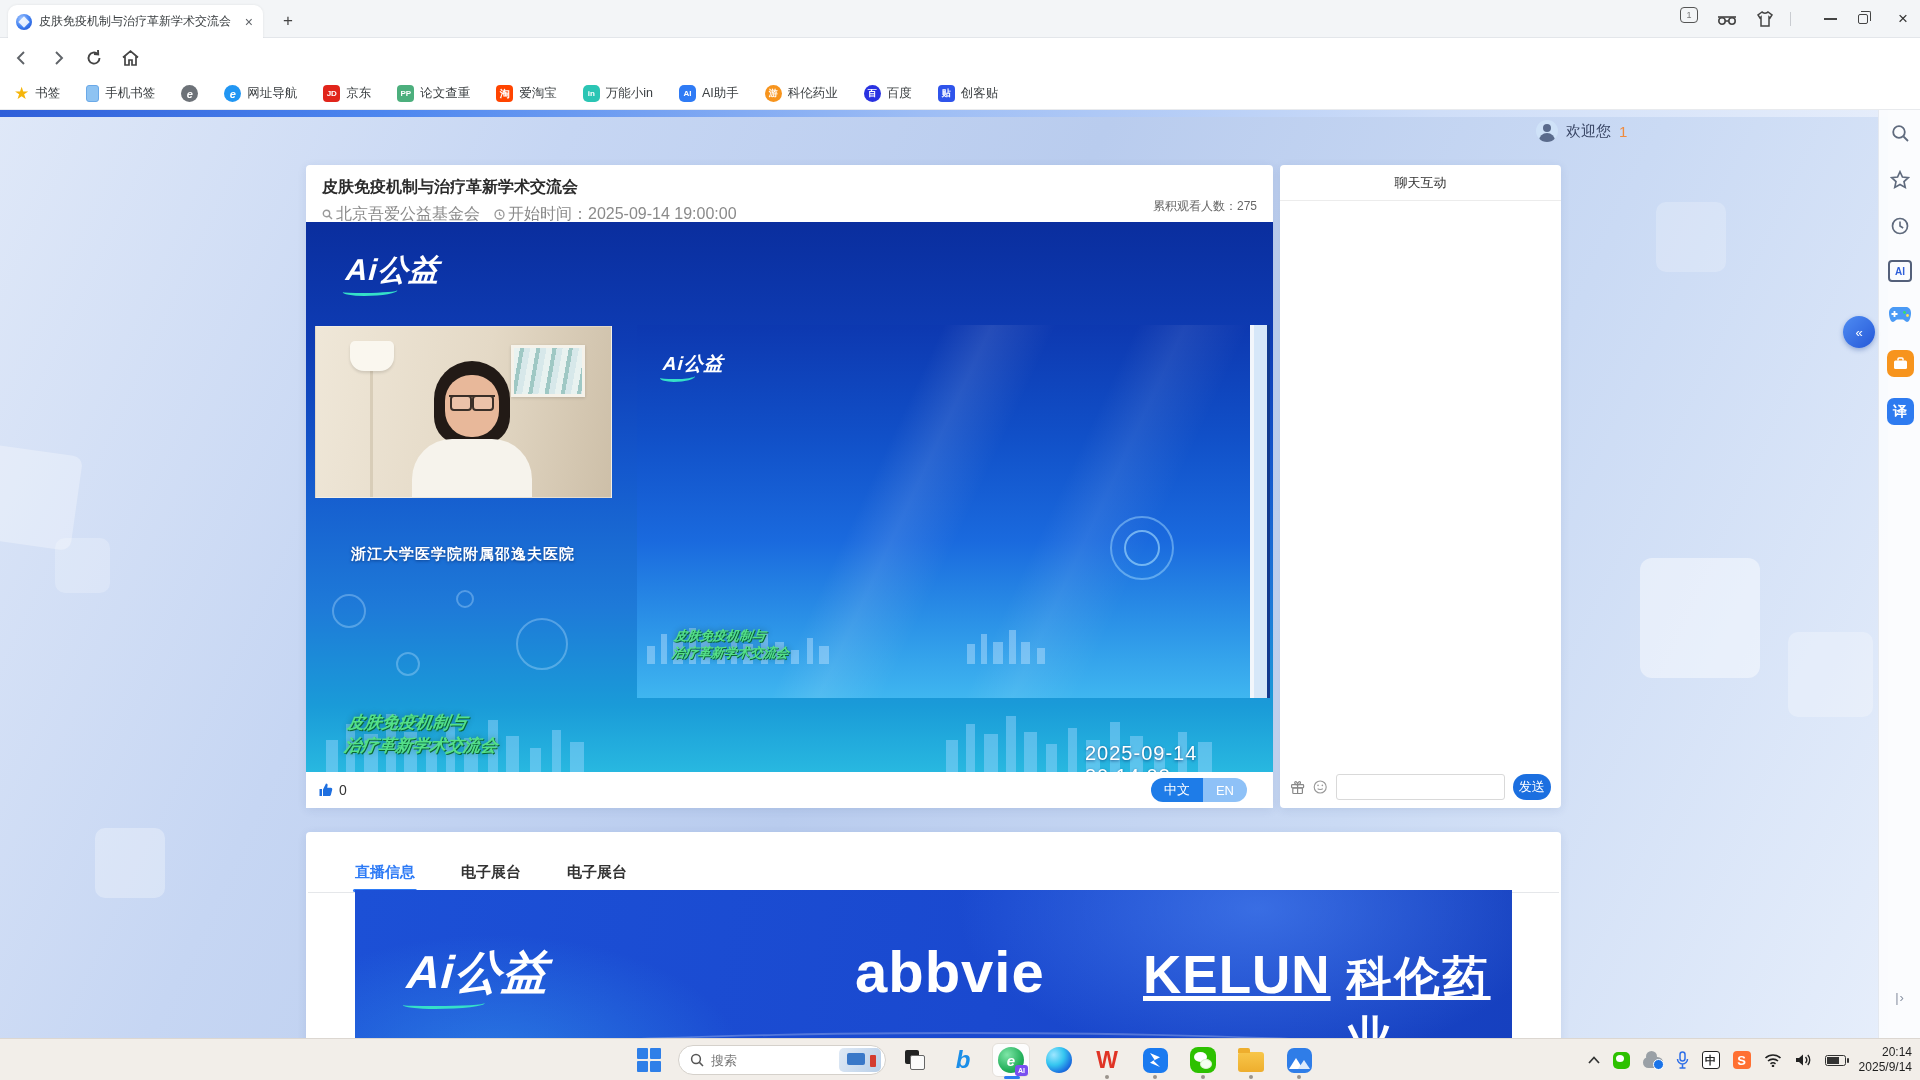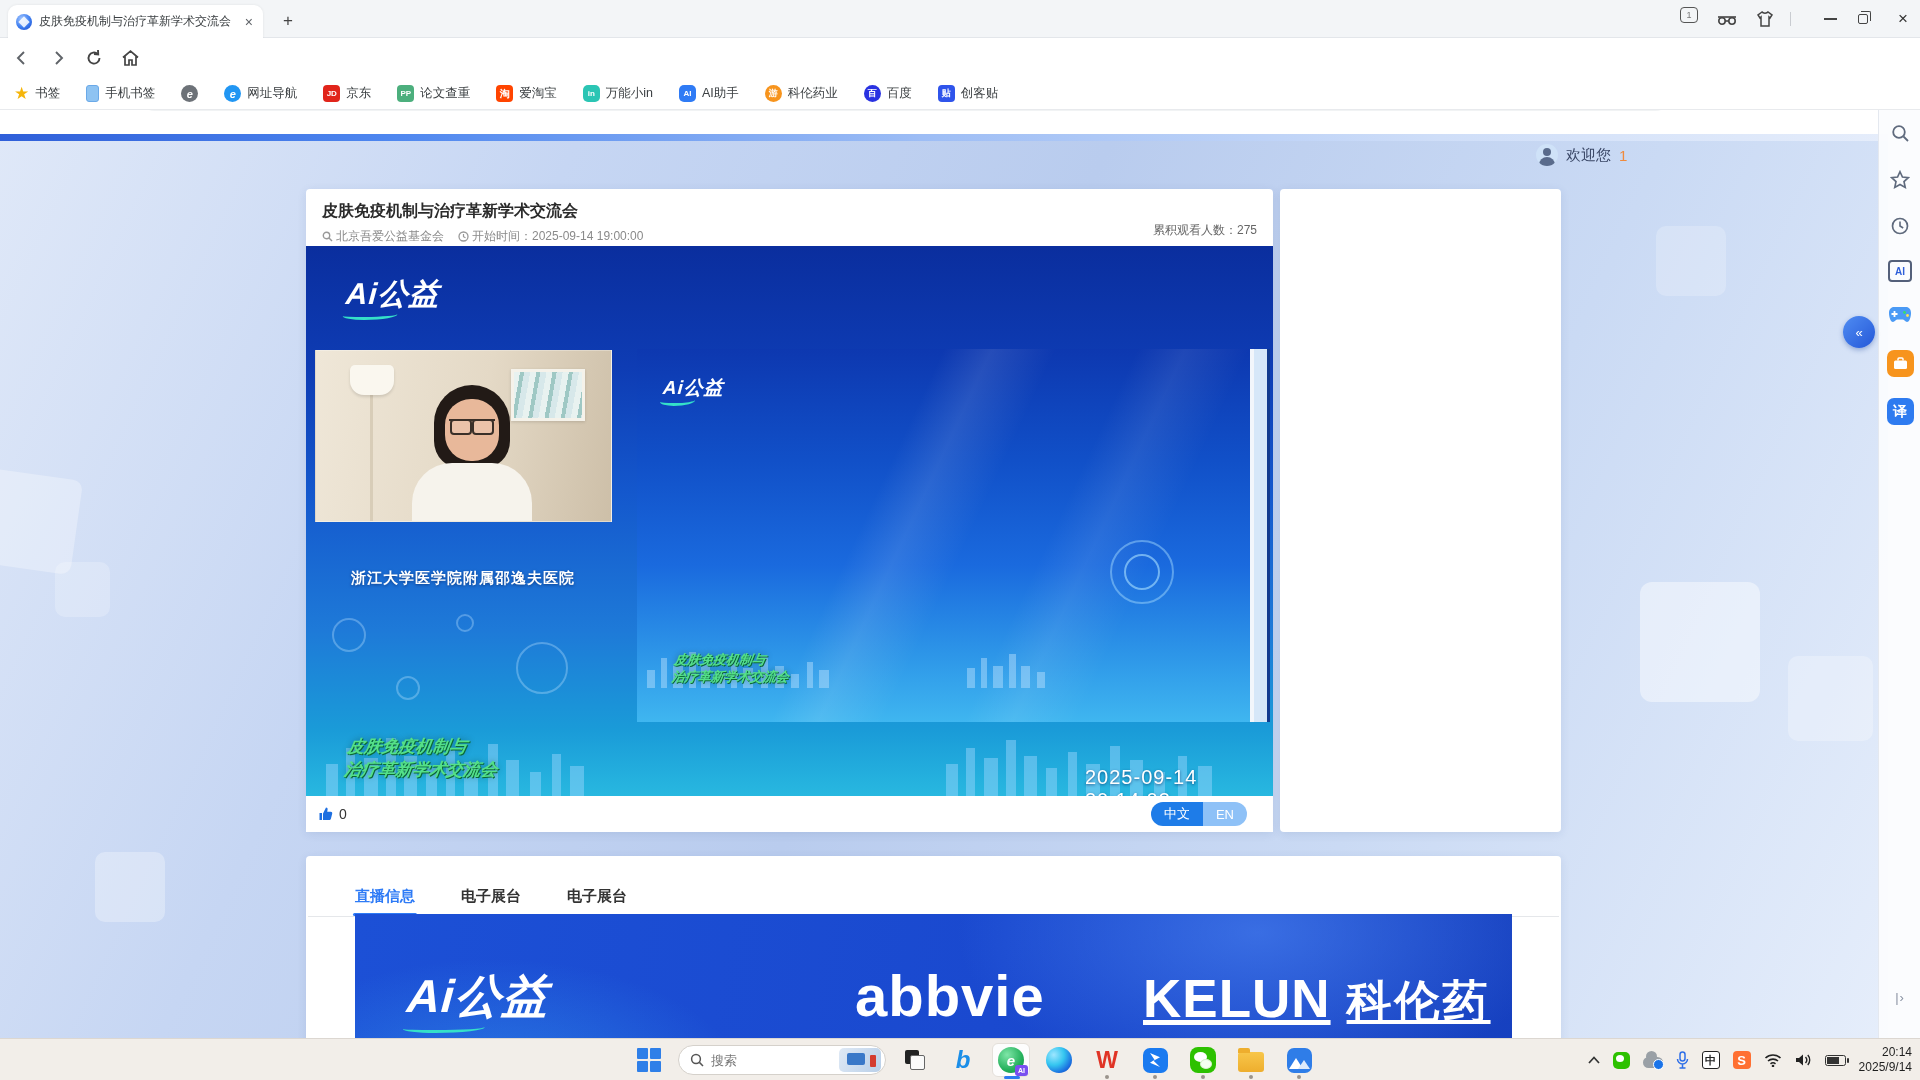--- a/index.html
+++ b/index.html
@@ -44,39 +44,39 @@
   .bm-pp { background:#4caf7d; font-size:8px; }
   .bm-tao { background:#ff4400; font-size:10px; }
   .bm-in { background:#2bc5b4; font-size:8px; border-radius:5px; }
   .bm-ai { background:#2f7bf5; font-size:8px; border-radius:5px; }
   .bm-game { background:#f7941d; border-radius:50%; font-size:9px; }
   .bm-baidu { background:#2932e1; border-radius:50%; font-size:9px; }
   .bm-ckt { background:#2f54eb; font-size:9px; border-radius:4px; }
 
   
   .page { position:absolute; left:0; top:110px; width:1888px; height:928px;
-    background:linear-gradient(115deg,#dfe8f8 0%,#c6d6f3 25%,#b9ccee 48%,#cadaf4 72%,#e6eefb 100%); overflow:hidden;margin-top:24px; }
+    background:linear-gradient(115deg,#dfe8f8 0%,#c6d6f3 25%,#b9ccee 48%,#cadaf4 72%,#e6eefb 100%); overflow:hidden; }
   .topstrip { position:absolute; left:0; top:0; width:1920px; height:7px;
     background:linear-gradient(90deg,#2f5fd9 0%,#4d86ef 20%,#9dbdf5 48%,#cfdef8 75%,#e7eefb 100%); }
   .decor-sq { position:absolute; background:rgba(255,255,255,.3); border-radius:10px; }
 
   .welcome { position:absolute; left:1536px; top:10px; display:flex; align-items:center; gap:8px; }
   .welcome-avatar { width:22px; height:22px; border-radius:50%; background:#cfe2f8; position:relative; overflow:hidden; }
   .welcome-avatar:before { content:""; position:absolute; left:7px; top:4px; width:8px; height:8px; border-radius:50%; background:#5a6b8c; }
   .welcome-avatar:after { content:""; position:absolute; left:3px; top:13px; width:16px; height:10px; border-radius:8px 8px 0 0; background:#5a6b8c; }
   .welcome-text { font-size:15px; color:#3a4766; }
   .welcome-count { font-size:15px; color:#f08a3c; }
 
   .card { position:absolute; background:#fff; border-radius:4px; box-shadow:0 2px 10px rgba(30,60,120,.10); }
 
   
   .video-card { left:306px; top:55px; width:967px; height:643px; }
   .vc-head { position:relative; height:57px; padding:12px 16px 0; }
   .vc-title { font-size:16px; font-weight:bold; color:#2b2b2b; }
-  .vc-meta { display:flex; align-items:center; gap:14px; margin-top:6px; font-size:12px; color:#8a8a8a; }
+  .vc-meta { display:flex; align-items:center; gap:14px; margin-top:6px; font-size:16px; color:#8a8a8a; }
   .vc-meta .mi { display:flex; align-items:center; gap:3px; }
   .vc-viewers { position:absolute; right:16px; top:33px; font-size:12px; color:#666; }
 
   .stream { position:absolute; left:0; top:57px; width:967px; height:550px; overflow:hidden;
     background:linear-gradient(180deg,#0a2e9e 0%,#0e3cb4 22%,#1458cd 45%,#1e7ad8 70%,#1a9bd8 88%,#28b8e0 100%); }
   .brand { font-style:italic; font-weight:bold; color:#fff; letter-spacing:1px; position:relative; transform:skewX(-4deg); }
   .brand:after { content:""; position:absolute; left:-2px; bottom:-5px; width:58%; height:7px; border-bottom:3px solid #35e0c8; border-radius:0 0 60% 40%; }
   .stream-logo { position:absolute; left:40px; top:28px; font-size:30px; }
   .sp-photo { position:absolute; left:9px; top:104px; width:297px; height:172px; background:linear-gradient(100deg,#efe7d8 0%,#e4d9c6 55%,#cdbfa8 100%); border:1px solid rgba(255,255,255,.35); overflow:hidden; }
   .lamp-pole { position:absolute; left:54px; top:42px; width:3px; height:130px; background:#d8cdb8; }
@@ -509,21 +509,39 @@
           <span class="like-count">0</span>
         </span>
         <div class="lang-toggle">
           <span class="lang-zh">中文</span>
           <span class="lang-en">EN</span>
         </div>
       </div>
     </div>
 
     <div class="card chat-card">
+      <div class="chat-head">聊天互动</div>
       <div class="chat-body"></div>
+      <div class="chat-foot">
+        <svg width="19" height="19" viewBox="0 0 19 19">
+            <g fill="none" stroke="#888" stroke-width="1.5">
+              <rect x="2" y="6" width="15" height="4" rx="1"></rect>
+              <rect x="3.5" y="10" width="12" height="7" rx="1"></rect>
+              <path d="M9.5 6 V17 M9.5 6 C7 6 5.5 4.5 6 3 c.5-1.5 3-1 3.5 3 M9.5 6 C12 6 13.5 4.5 13 3 c-.5-1.5-3-1-3.5 3"></path>
+            </g>
+          </svg>
+        <svg width="18" height="18" viewBox="0 0 18 18">
+            <circle cx="9" cy="9" r="7.5" fill="none" stroke="#999" stroke-width="1.4"></circle>
+            <circle cx="6.3" cy="7" r="1" fill="#999"></circle>
+            <circle cx="11.7" cy="7" r="1" fill="#999"></circle>
+            <path d="M5.8 11 c1 1.4 5.4 1.4 6.4 0" fill="none" stroke="#999" stroke-width="1.3"></path>
+          </svg>
+        <input class="chat-input" value="" style="">
+        <button class="send-btn">发送</button>
+      </div>
     </div>
 
     <div class="card info-card">
       <div class="tabs-row">
         <span class="tab-item active">直播信息</span>
         <span class="tab-item">电子展台</span>
         <span class="tab-item">电子展台</span>
       </div>
       <div class="tabs-divider"></div>
       <div class="banner">

